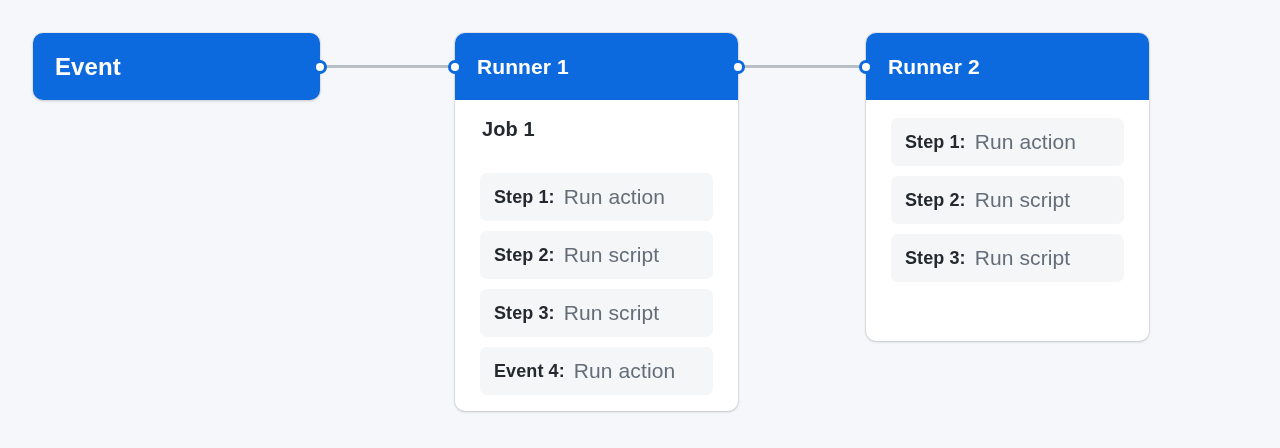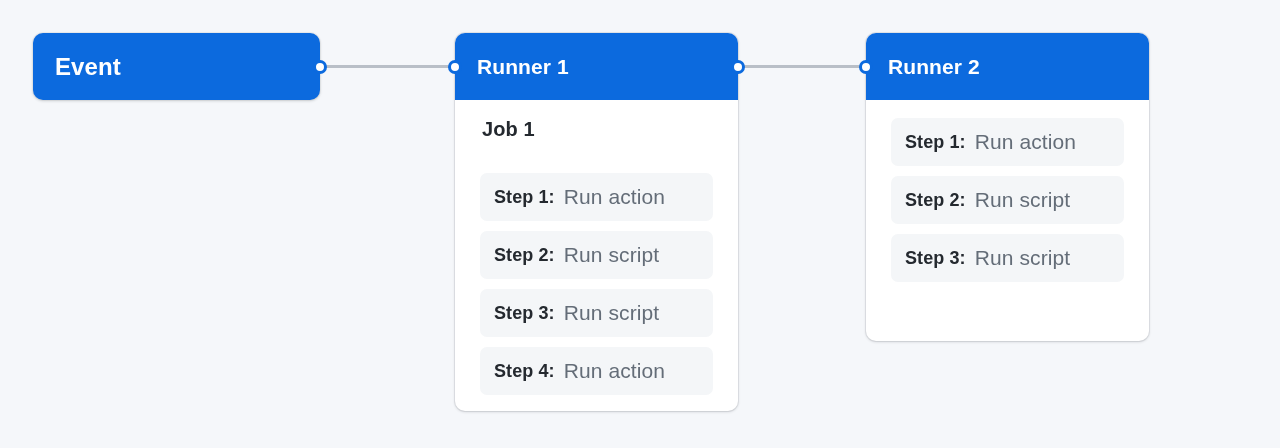--- a/index.html
+++ b/index.html
@@ -149,21 +149,21 @@
           </div>
           <div class="step-row">
             <span class="step-label">Step 2:</span>
             <span class="step-value">Run script</span>
           </div>
           <div class="step-row">
             <span class="step-label">Step 3:</span>
             <span class="step-value">Run script</span>
           </div>
           <div class="step-row">
-            <span class="step-label">Step 4:</span>
+            <span class="step-label">Event 4:</span>
             <span class="step-value">Run action</span>
           </div>
         </div>
       </div>
     </div>
     <div class="runner-card" style="left: 866px; top: 33px; width: 283px; height: 308px;">
       <div class="runner-header">
         <span class="runner-title">Runner 2</span>
       </div>
       <div class="runner-body">

